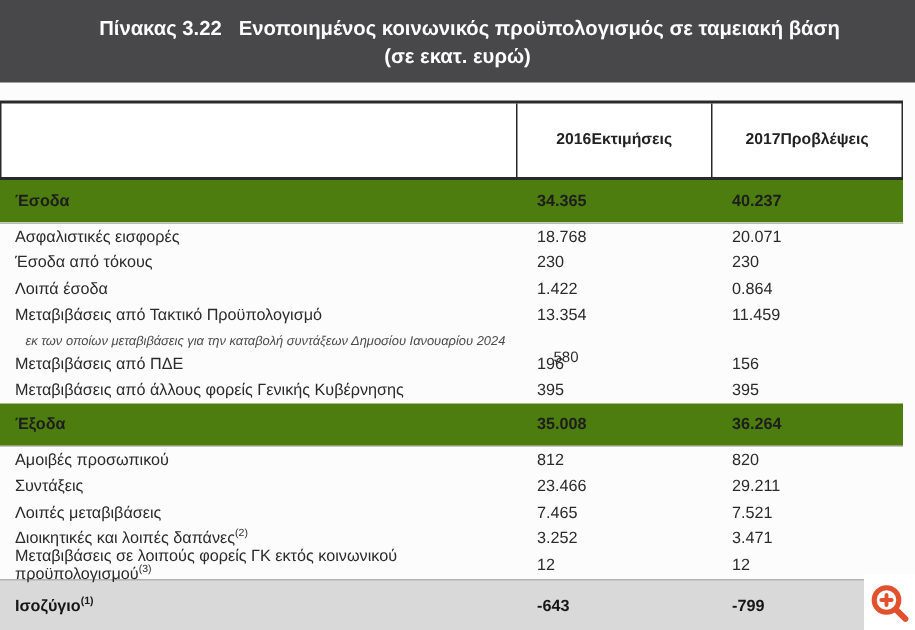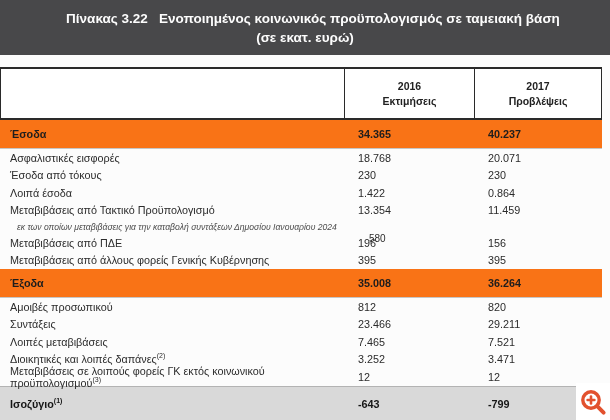--- a/index.html
+++ b/index.html
@@ -23,35 +23,35 @@
 
   
   .table{position:absolute;left:0;top:67px;width:602px;}
   .thead{
     display:flex;height:53px;box-sizing:border-box;background:#fff;
     border-top:2px solid #2a2a2a;border-bottom:2px solid #2a2a2a;
     border-left:1px solid #2a2a2a;border-right:1px solid #2a2a2a;
   }
   .thead .th-label{flex:1;}
   .thead .th{
-    display:flex;flex-direction:column;justify-content:center;align-items:center;
+    display:flex;justify-content:center;align-items:center;
     font-weight:bold;font-size:10.5px;line-height:15px;color:#222;
     border-left:1px solid #2a2a2a;box-sizing:border-box;
   }
   .thead .col1{width:130px;}
   .thead .col2{width:127px;}
 
   .tbody{width:602px;}
   .row{display:flex;align-items:center;box-sizing:border-box;}
   .row .lbl{flex:1;padding-left:10px;font-size:10.8px;}
   .row .val{width:130px;padding-left:13px;box-sizing:border-box;font-size:10.8px;}
   .row .v2{width:127px;}
   sup{font-size:7px;vertical-align:super;line-height:0;}
 
-  .row.section{height:29px;background:#f97316;border-bottom:1px solid #c6c6c6;}
+  .row.section{height:29px;background:#4d7c0f;border-bottom:1px solid #c6c6c6;}
   .row.section .lbl,.row.section .val{font-weight:bold;color:#1d1d1d;}
   .row.data{height:17.5px;}
   .row.subnote{height:15px;}
   .row.subnote .lbl{padding-left:17px;font-style:italic;font-size:8.6px;color:#4a4a4a;}
   .row.subnote .val{font-size:10px;padding-left:24px;margin-top:24px;}
   .row.balance{height:36px;background:#d9d9d9;border-top:1px solid #b3b3b3;}
   .row.balance .lbl,.row.balance .val{font-weight:bold;color:#161616;}
 
   
   .zoom-btn{

